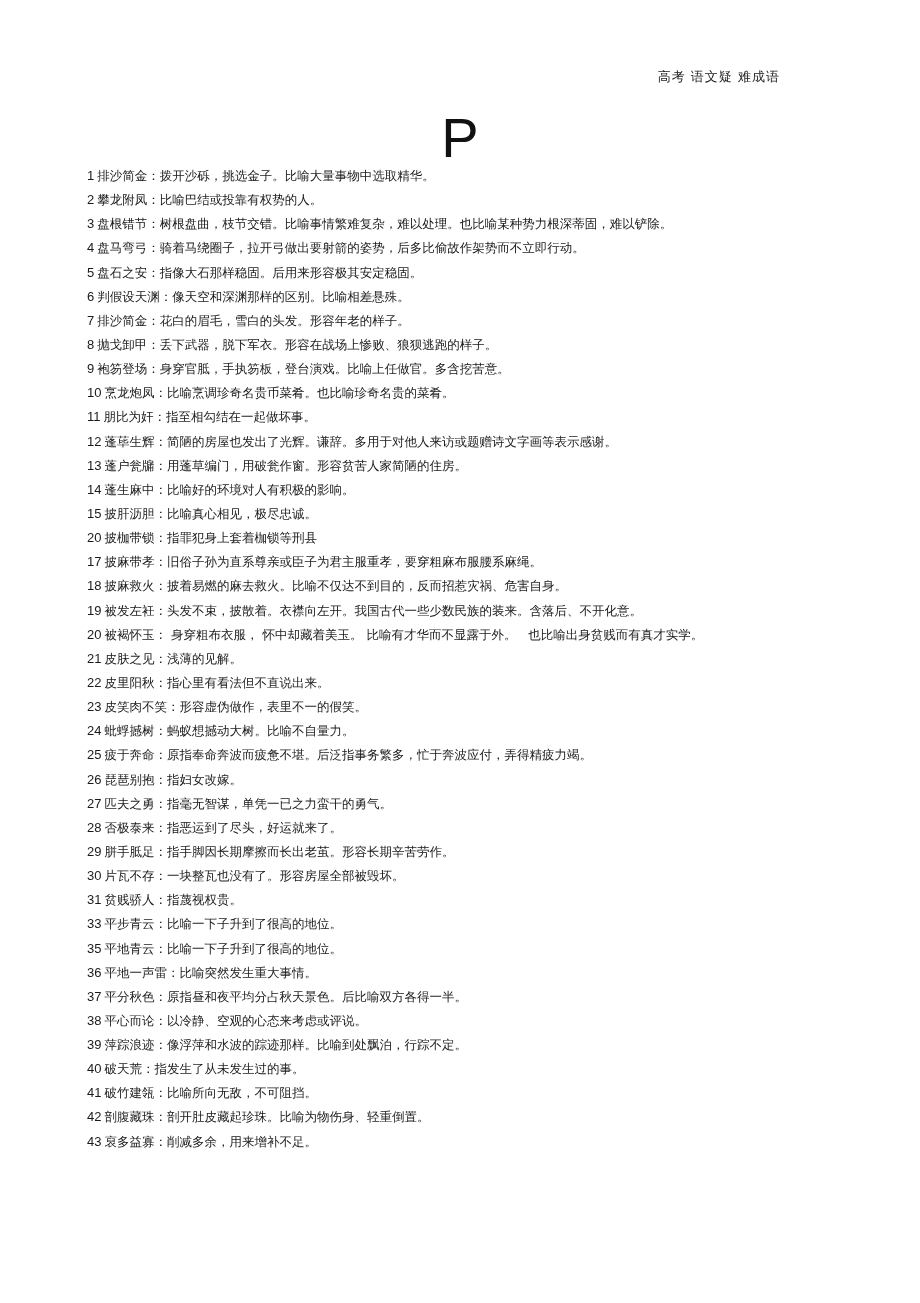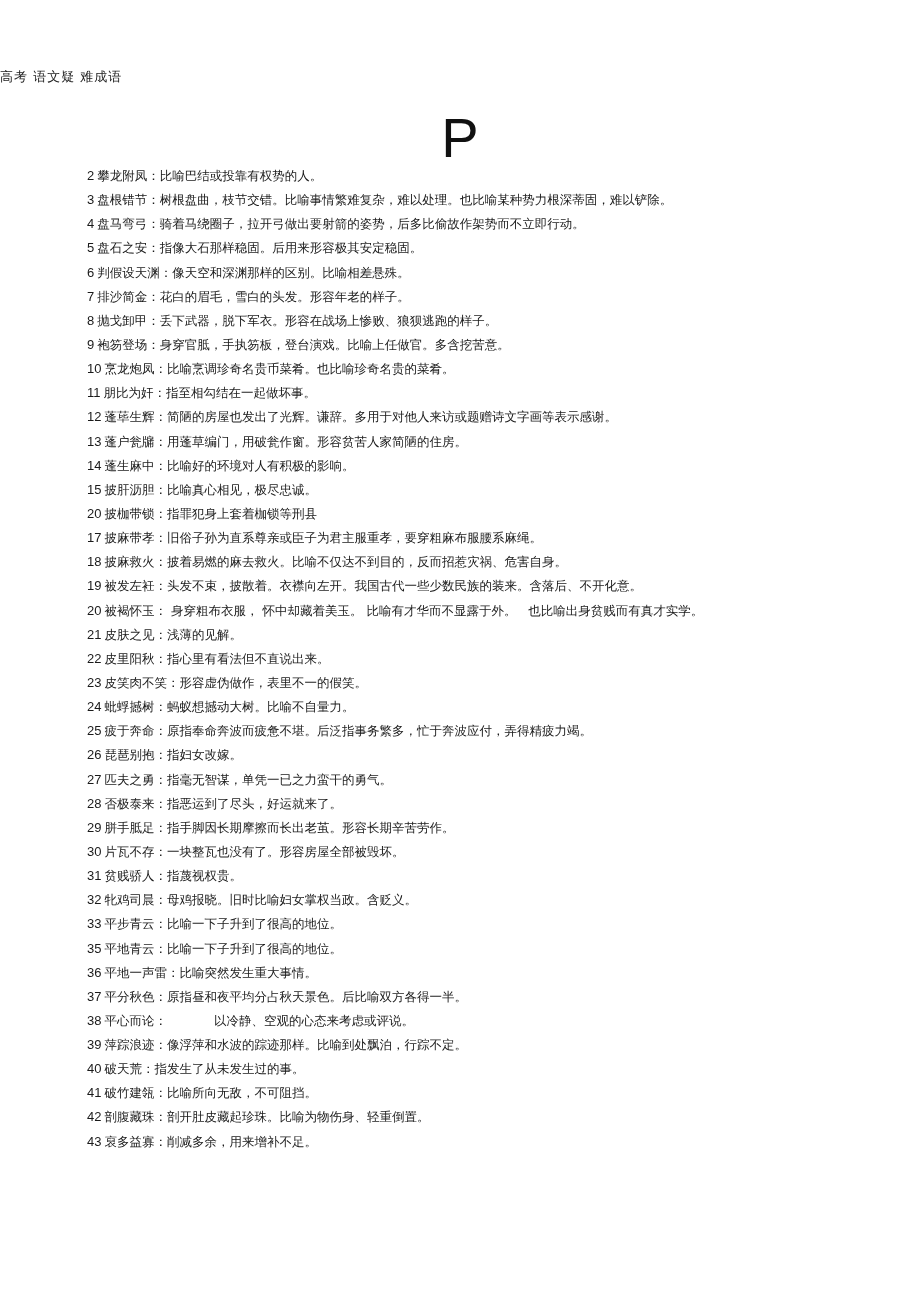--- a/index.html
+++ b/index.html
@@ -13,21 +13,21 @@
       position: relative;
       overflow: hidden;
       font-family: "DejaVu Sans", "Liberation Sans", sans-serif;
       color: #111111;
     }
     .page-header {
       position: absolute;
       top: 68px;
       left: 0;
       width: 780px;
-      text-align: left;
+      text-align: right;
       font-size: 13px;
       letter-spacing: 1px;
       color: #222;
       line-height: 18px;
     }
     .section-letter {
       position: absolute;
       top: 108px;
       left: 0;
       width: 920px;
@@ -63,20 +63,21 @@
     .entry .def { }
   </style>
 </head>
 <body>
 
 <div class="page-header">高考 语文疑 难成语</div>
 
 <div class="section-letter">P</div>
 
 <ul class="entries" id="entries">
+    <li class="entry"><span class="num">1</span><span class="idiom">排沙简金</span><span class="sep">：</span><span class="def" style="white-space: pre;">拨开沙砾，挑选金子。比喻大量事物中选取精华。</span></li>
     <li class="entry"><span class="num">2</span><span class="idiom">攀龙附凤</span><span class="sep">：</span><span class="def" style="white-space: pre;">比喻巴结或投靠有权势的人。</span></li>
     <li class="entry"><span class="num">3</span><span class="idiom">盘根错节</span><span class="sep">：</span><span class="def" style="white-space: pre;">树根盘曲，枝节交错。比喻事情繁难复杂，难以处理。也比喻某种势力根深蒂固，难以铲除。</span></li>
     <li class="entry"><span class="num">4</span><span class="idiom">盘马弯弓</span><span class="sep">：</span><span class="def" style="white-space: pre;">骑着马绕圈子，拉开弓做出要射箭的姿势，后多比偷故作架势而不立即行动。</span></li>
     <li class="entry"><span class="num">5</span><span class="idiom">盘石之安</span><span class="sep">：</span><span class="def" style="white-space: pre;">指像大石那样稳固。后用来形容极其安定稳固。</span></li>
     <li class="entry"><span class="num">6</span><span class="idiom">判假设天渊</span><span class="sep">：</span><span class="def" style="white-space: pre;">像天空和深渊那样的区别。比喻相差悬殊。</span></li>
     <li class="entry"><span class="num">7</span><span class="idiom">排沙简金</span><span class="sep">：</span><span class="def" style="white-space: pre;">花白的眉毛，雪白的头发。形容年老的样子。</span></li>
     <li class="entry"><span class="num">8</span><span class="idiom">抛戈卸甲</span><span class="sep">：</span><span class="def" style="white-space: pre;">丢下武器，脱下军衣。形容在战场上惨败、狼狈逃跑的样子。</span></li>
     <li class="entry"><span class="num">9</span><span class="idiom">袍笏登场</span><span class="sep">：</span><span class="def" style="white-space: pre;">身穿官胝，手执笏板，登台演戏。比喻上任做官。多含挖苦意。</span></li>
     <li class="entry"><span class="num">10</span><span class="idiom">烹龙炮凤</span><span class="sep">：</span><span class="def" style="white-space: pre;">比喻烹调珍奇名贵币菜肴。也比喻珍奇名贵的菜肴。</span></li>
     <li class="entry"><span class="num">11</span><span class="idiom">朋比为奸</span><span class="sep">：</span><span class="def" style="white-space: pre;">指至相勾结在一起做坏事。</span></li>
@@ -93,24 +94,23 @@
     <li class="entry"><span class="num">22</span><span class="idiom">皮里阳秋</span><span class="sep">：</span><span class="def" style="white-space: pre;">指心里有看法但不直说出来。</span></li>
     <li class="entry"><span class="num">23</span><span class="idiom">皮笑肉不笑</span><span class="sep">：</span><span class="def" style="white-space: pre;">形容虚伪做作，表里不一的假笑。</span></li>
     <li class="entry"><span class="num">24</span><span class="idiom">蚍蜉撼树</span><span class="sep">：</span><span class="def" style="white-space: pre;">蚂蚁想撼动大树。比喻不自量力。</span></li>
     <li class="entry"><span class="num">25</span><span class="idiom">疲于奔命</span><span class="sep">：</span><span class="def" style="white-space: pre;">原指奉命奔波而疲惫不堪。后泛指事务繁多，忙于奔波应付，弄得精疲力竭。</span></li>
     <li class="entry"><span class="num">26</span><span class="idiom">琵琶别抱</span><span class="sep">：</span><span class="def" style="white-space: pre;">指妇女改嫁。</span></li>
     <li class="entry"><span class="num">27</span><span class="idiom">匹夫之勇</span><span class="sep">：</span><span class="def" style="white-space: pre;">指毫无智谋，单凭一已之力蛮干的勇气。</span></li>
     <li class="entry"><span class="num">28</span><span class="idiom">否极泰来</span><span class="sep">：</span><span class="def" style="white-space: pre;">指恶运到了尽头，好运就来了。</span></li>
     <li class="entry"><span class="num">29</span><span class="idiom">胼手胝足</span><span class="sep">：</span><span class="def" style="white-space: pre;">指手脚因长期摩擦而长出老茧。形容长期辛苦劳作。</span></li>
     <li class="entry"><span class="num">30</span><span class="idiom">片瓦不存</span><span class="sep">：</span><span class="def" style="white-space: pre;">一块整瓦也没有了。形容房屋全部被毁坏。</span></li>
     <li class="entry"><span class="num">31</span><span class="idiom">贫贱骄人</span><span class="sep">：</span><span class="def" style="white-space: pre;">指蔑视权贵。</span></li>
-    <li class="entry"><span class="num">32</span><span class="idiom">牝鸡司晨</span><span class="sep">：</span><span class="def" style="white-space: pre;">母鸡报晓。旧时比喻妇女掌权当政。含贬义。</span></li>
     <li class="entry"><span class="num">33</span><span class="idiom">平步青云</span><span class="sep">：</span><span class="def" style="white-space: pre;">比喻一下子升到了很高的地位。</span></li>
     <li class="entry"><span class="num">35</span><span class="idiom">平地青云</span><span class="sep">：</span><span class="def" style="white-space: pre;">比喻一下子升到了很高的地位。</span></li>
     <li class="entry"><span class="num">36</span><span class="idiom">平地一声雷</span><span class="sep">：</span><span class="def" style="white-space: pre;">比喻突然发生重大事情。</span></li>
     <li class="entry"><span class="num">37</span><span class="idiom">平分秋色</span><span class="sep">：</span><span class="def" style="white-space: pre;">原指昼和夜平均分占秋天景色。后比喻双方各得一半。</span></li>
-    <li class="entry"><span class="num">38</span><span class="idiom">平心而论</span><span class="sep">：</span><span class="def" style="white-space: pre; margin-left: 47px;">以冷静、空观的心态来考虑或评说。</span></li>
+    <li class="entry"><span class="num">38</span><span class="idiom">平心而论</span><span class="sep">：</span><span class="def" style="white-space: pre;">以冷静、空观的心态来考虑或评说。</span></li>
     <li class="entry"><span class="num">39</span><span class="idiom">萍踪浪迹</span><span class="sep">：</span><span class="def" style="white-space: pre;">像浮萍和水波的踪迹那样。比喻到处飘泊，行踪不定。</span></li>
     <li class="entry"><span class="num">40</span><span class="idiom">破天荒</span><span class="sep">：</span><span class="def" style="white-space: pre;">指发生了从未发生过的事。</span></li>
     <li class="entry"><span class="num">41</span><span class="idiom">破竹建瓴</span><span class="sep">：</span><span class="def" style="white-space: pre;">比喻所向无敌，不可阻挡。</span></li>
     <li class="entry"><span class="num">42</span><span class="idiom">剖腹藏珠</span><span class="sep">：</span><span class="def" style="white-space: pre;">剖开肚皮藏起珍珠。比喻为物伤身、轻重倒置。</span></li>
     <li class="entry"><span class="num">43</span><span class="idiom">裒多益寡</span><span class="sep">：</span><span class="def" style="white-space: pre;">削减多余，用来增补不足。</span></li>
   </ul>
 
 </body></html>

